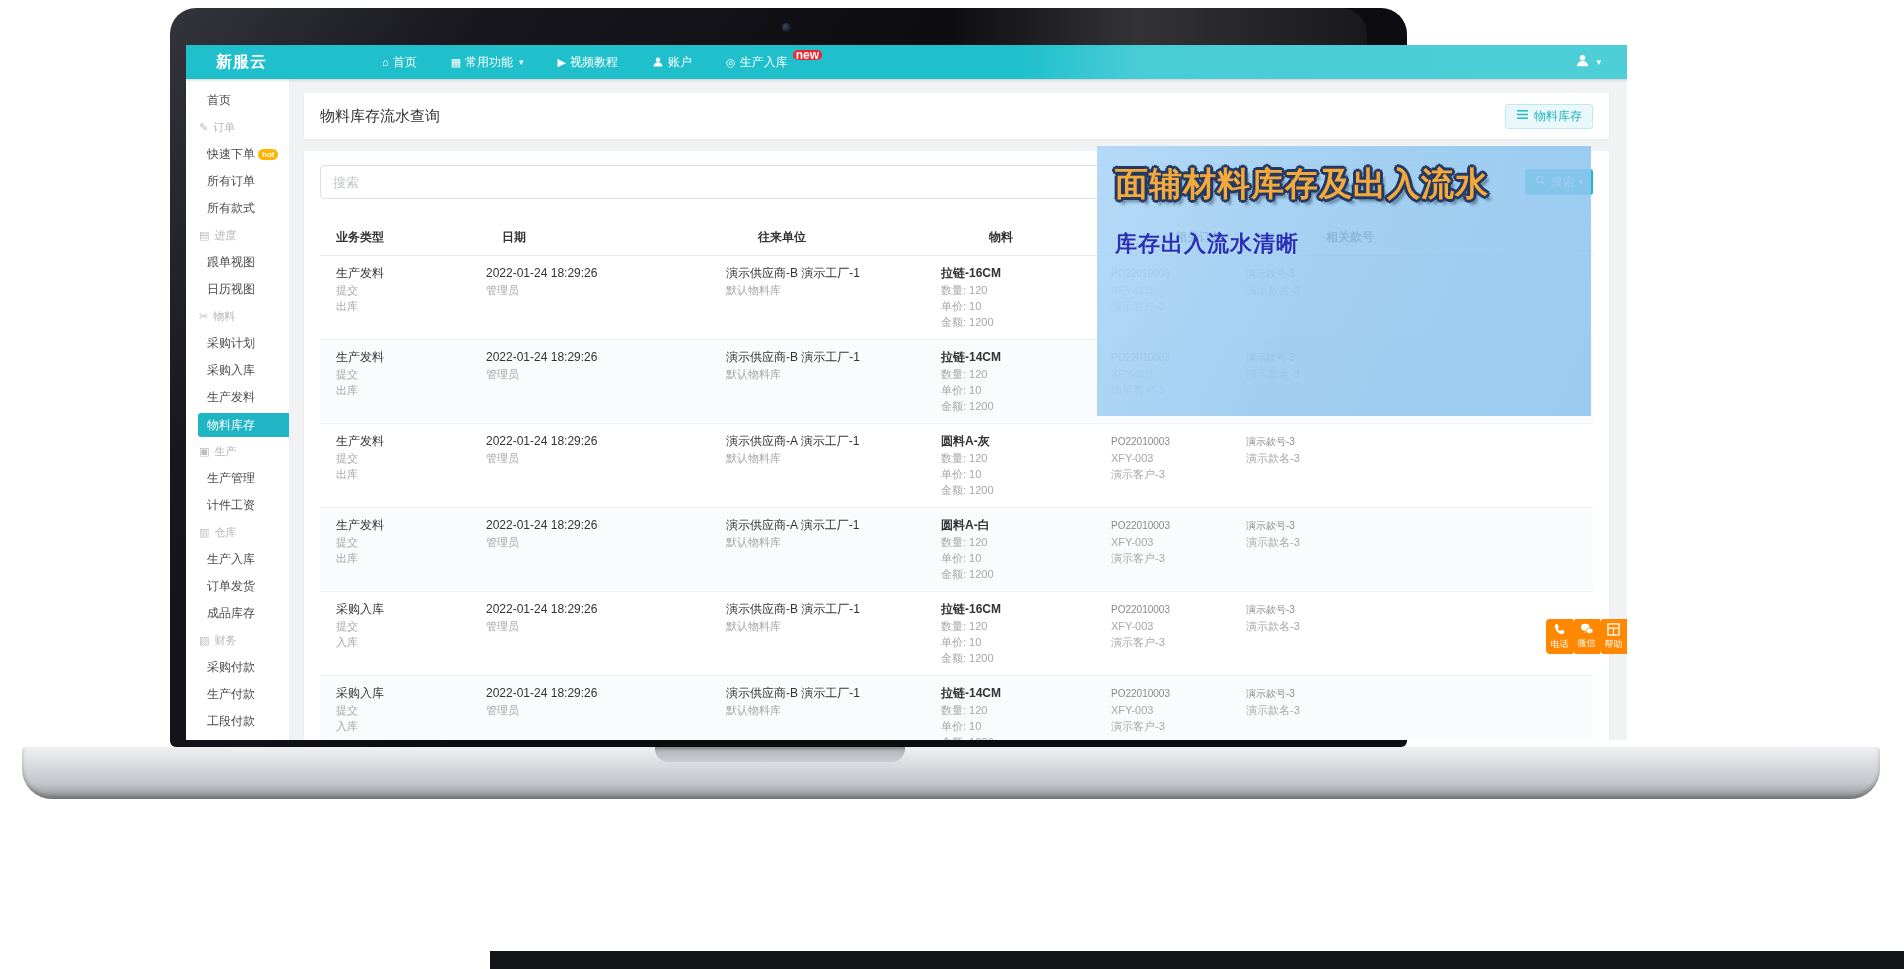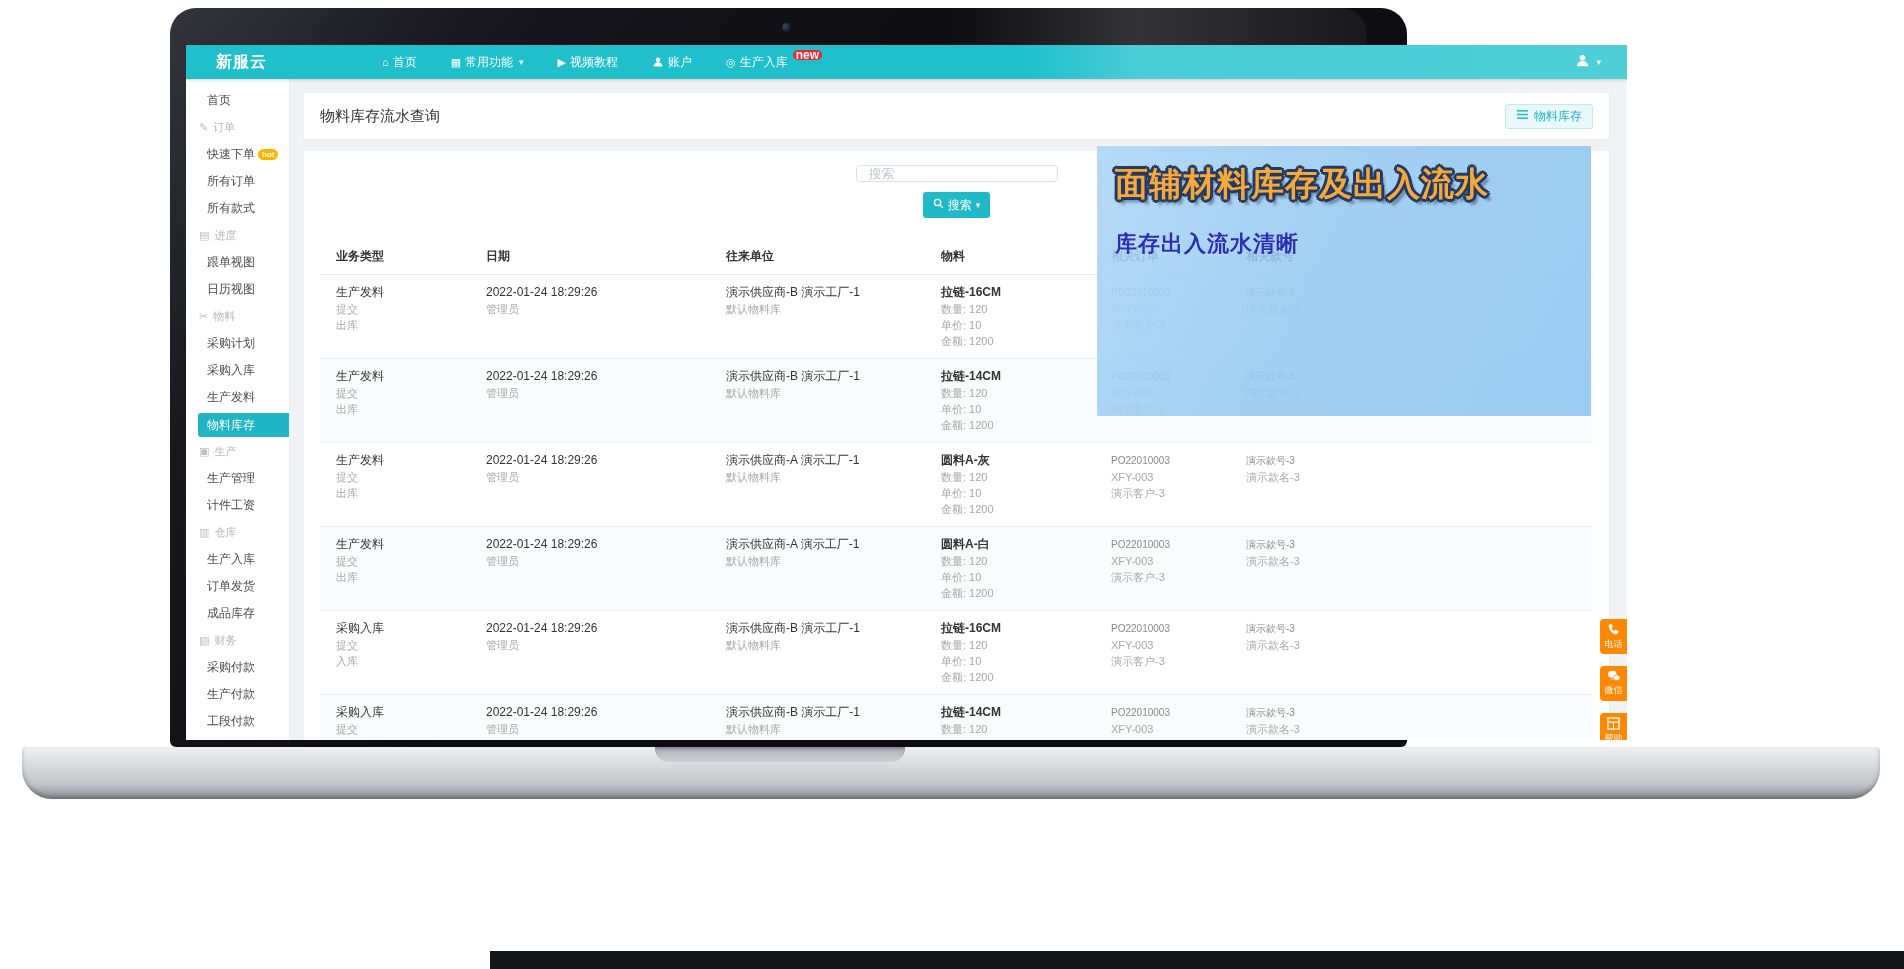--- a/index.html
+++ b/index.html
@@ -53,53 +53,53 @@
 
   .main-area { flex:1; background:#f1f2f4; padding:14px 18px 0 14px; position:relative; min-width:0; }
   .title-card { background:#fff; height:46px; display:flex; align-items:center; justify-content:space-between;
     padding:18px 16px; box-shadow:0 1px 2px rgba(0,0,0,.04); }
   .page-title { font-size:15px; color:#333; }
   .chip-btn { display:flex; align-items:center; gap:5px; background:#eaf8fb; border:1px solid #bfe9ee;
     color:#1fb5c4; font-size:12px; padding:3px 10px; border-radius:3px; cursor:pointer; }
 
   .main-card { background:#fff; margin-top:12px; height:calc(100% - 58px); padding:14px 16px;
     box-shadow:0 1px 2px rgba(0,0,0,.04); overflow:hidden; }
-  .search-row { display:flex; align-items:center; gap:10px;flex-direction:column; }
+  .search-row { display:flex; align-items:center; gap:24px; }
   .search-input { flex:1; height:34px; border:1px solid #dcdfe6; border-radius:4px; padding:0 12px;
     font-size:13px; color:#333; outline:none; font-family:inherit; }
   .search-input::placeholder { color:#c0c4cc; }
   .search-btn { flex:0 0 auto; height:26px; display:flex; align-items:center; gap:4px;
     background:#20b9c7; color:#fff; border:none; border-radius:3px; font-size:12px; padding:0 10px;
     cursor:pointer; font-family:inherit; }
 
   
   .grid-cols { display:grid; grid-template-columns:150px 240px 215px 170px 135px 1fr; }
   .thead { margin-top:22px; padding:8px 0 9px 16px; border-bottom:1px solid #e9e9e9;
-    font-size:12px; font-weight:bold; color:#333; }
+    font-size:12px; font-weight:bold; color:#333;gap:16px; }
   .trow { padding:9px 0 9px 16px; border-bottom:1px solid #f1f1f1; font-size:12px; }
   .trow:nth-child(even) { background:#fafbfc; }
   .cl-main { color:#333; line-height:17px; }
   .cl-strong { color:#333; font-weight:bold; line-height:17px; }
   .cl-sub { color:#a8a8a8; font-size:11px; line-height:16px; }
   .cl-dim { color:#8a8a8a; font-size:10px; line-height:17px; }
 
   
   .promo-overlay { position:absolute; top:67px; right:36px; width:494px; height:270px; z-index:50;
     background:linear-gradient(115deg, rgba(173,214,246,.9) 0%, rgba(150,201,240,.88) 45%, rgba(141,196,240,.88) 100%);
     padding:16px 0 8px 18px; pointer-events:none; }
   .promo-title { font-size:33px; font-weight:bold; color:#f3a93c; letter-spacing:1px; white-space:nowrap;
     text-shadow:-2px -2px 0 #253a63, 2px -2px 0 #253a63, -2px 2px 0 #253a63, 2px 2px 0 #253a63,
       0 3px 0 #253a63, 3px 0 0 #253a63, -3px 0 0 #253a63, 0 -3px 0 #253a63, 4px 5px 3px rgba(20,30,60,.45); }
   .promo-line { font-size:22px; font-weight:bold; color:#2a2fb5; letter-spacing:1px;
     text-shadow:0 1px 1px rgba(255,255,255,.35); }
   .promo-line.l1 { margin-top:22px; }
   .promo-line.l2 { margin-top:30px; }
 
   
-  .float-stack { position:absolute; right:0; top:540px; z-index:60; display:flex; flex-direction:column; gap:12px; }
+  .float-stack { position:absolute; right:0; top:540px; z-index:60; display:flex; flex-direction:row; gap:0; }
   .float-btn { width:27px; height:35px; background:#ff8800; color:#fff; border:none; border-radius:4px 0 0 4px;
     display:flex; flex-direction:column; align-items:center; justify-content:center; gap:2px;
     font-size:9px; cursor:pointer; padding:0; font-family:inherit; }
   .float-btn svg { display:block; }
 </style>
 </head>
 <body>
 
 <div class="laptop-screen">
   <div class="camera-dot"></div>

